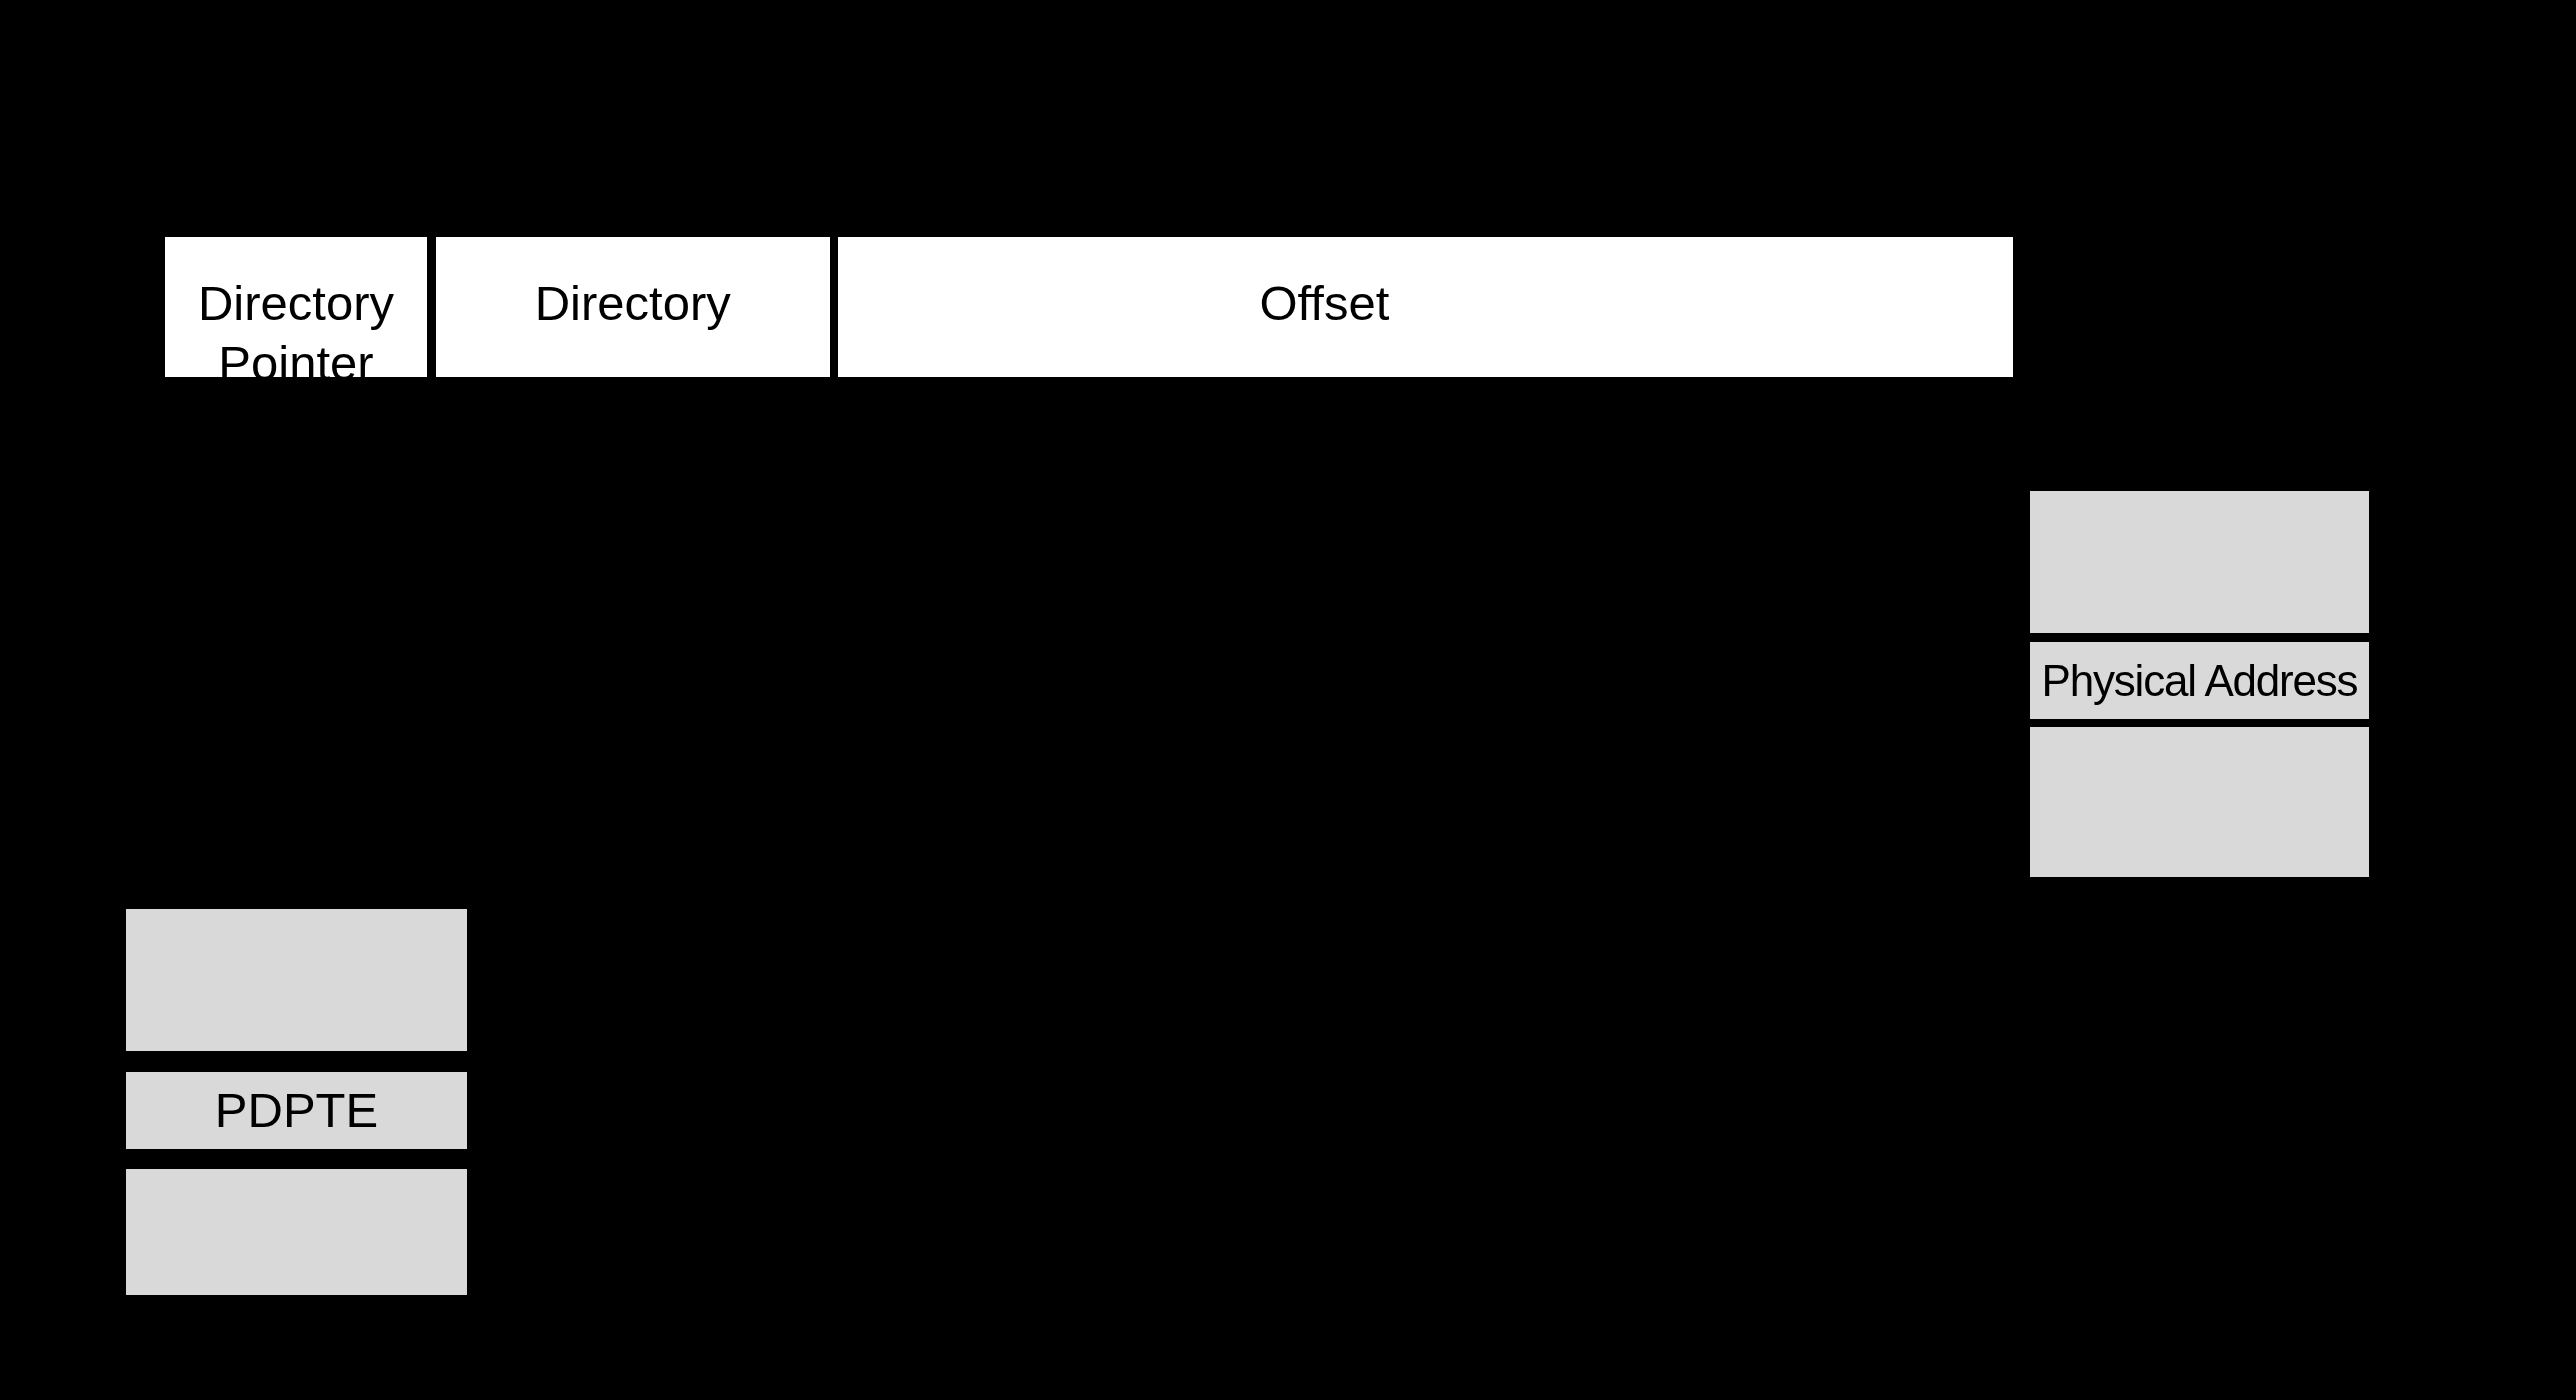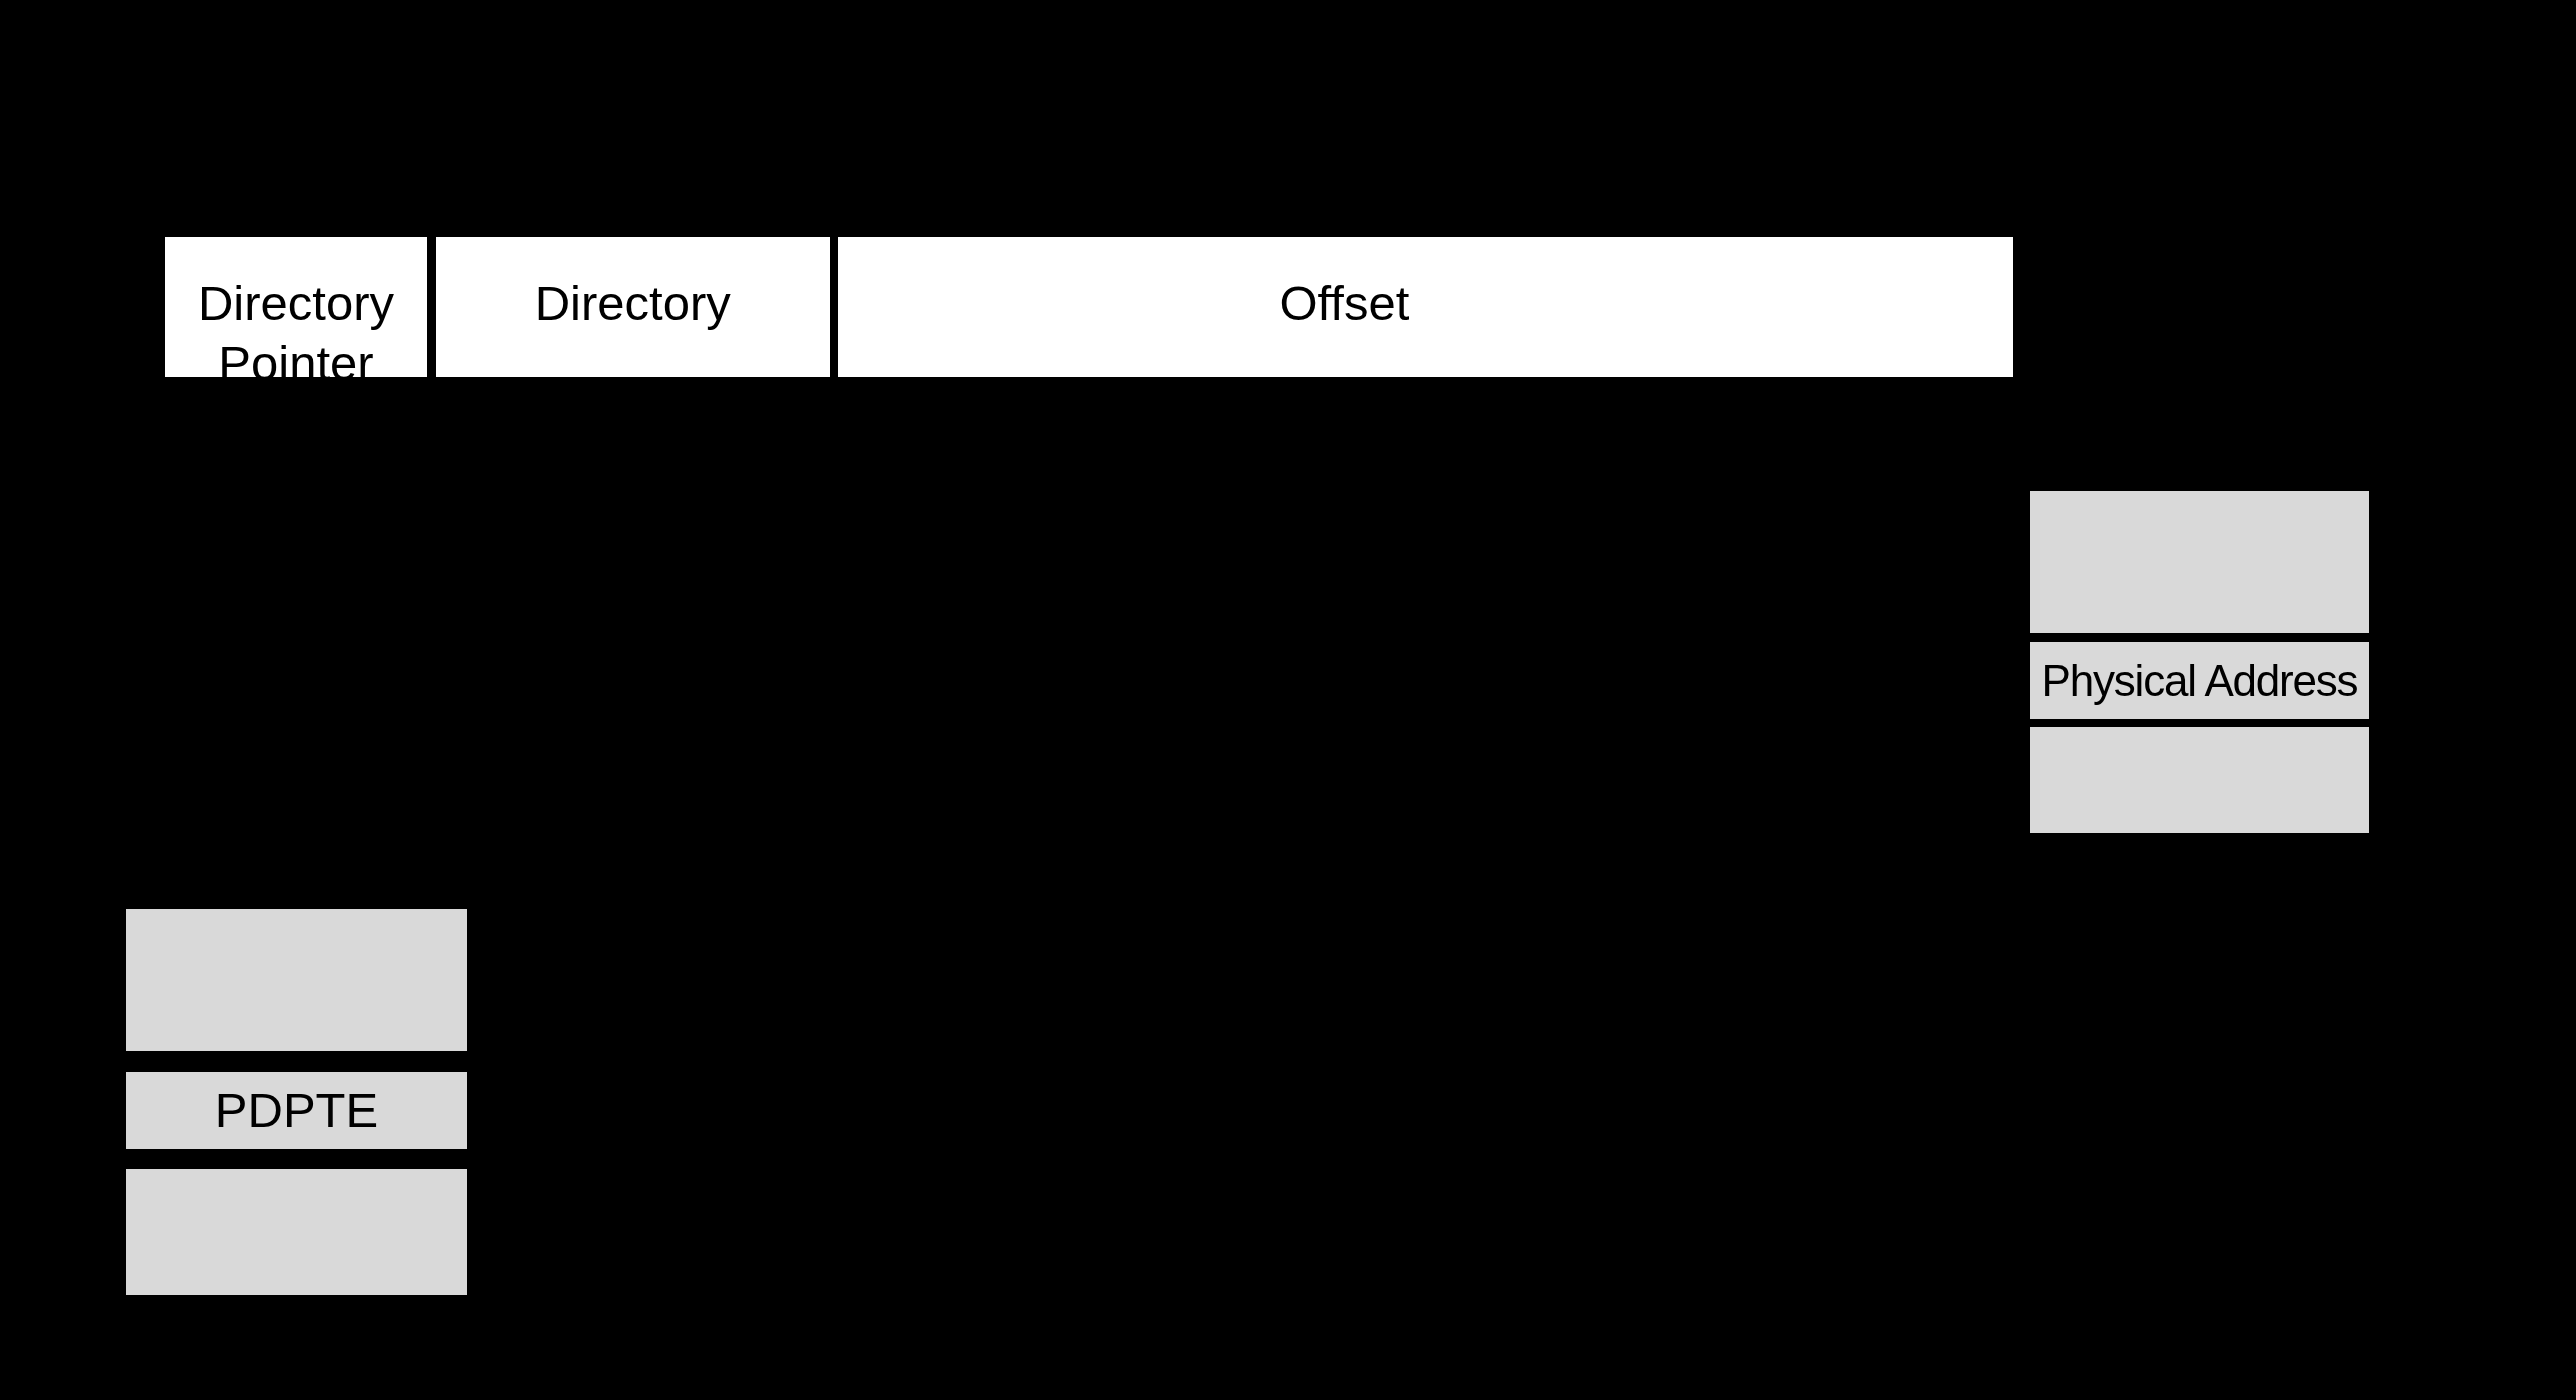--- a/index.html
+++ b/index.html
@@ -39,31 +39,31 @@
     left: 50%;
     transform: translateX(-50%);
     font-size: 49px;
     line-height: 60px;
     text-align: center;
     color: #000000;
   }
   .la-cell-dp .la-label  { width: 100%; }          
   .la-cell-dir .la-label { white-space: nowrap; }
   .la-cell-off .la-label {
-    left: 506px;                                   
+    left: 486px;                                   
     white-space: nowrap;
   }
 
   
   .table-col {
     position: absolute;
     display: flex;
     flex-direction: column;
   }
-  .col-pa    { left: 1991px; top: 491px;  width: 339px; height: 342px; padding-left: 39px; }
+  .col-pa    { left: 1991px; top: 491px;  width: 339px; height: 386px; padding-left: 39px; }
   .col-pdpte { left: 126px;  top: 909px; width: 341px; height: 386px; gap: 6px; }
   .col-pte   { left: 1176px; top: 909px; width: 340px; height: 386px; }
 
   .seg { background: #d9d9d9; }
   .seg-top { height: 142px; }
   .seg-gap { height: 8.7px; background: transparent; }
   .seg-mid {
     height: 77px;
     display: flex;
     align-items: center;

